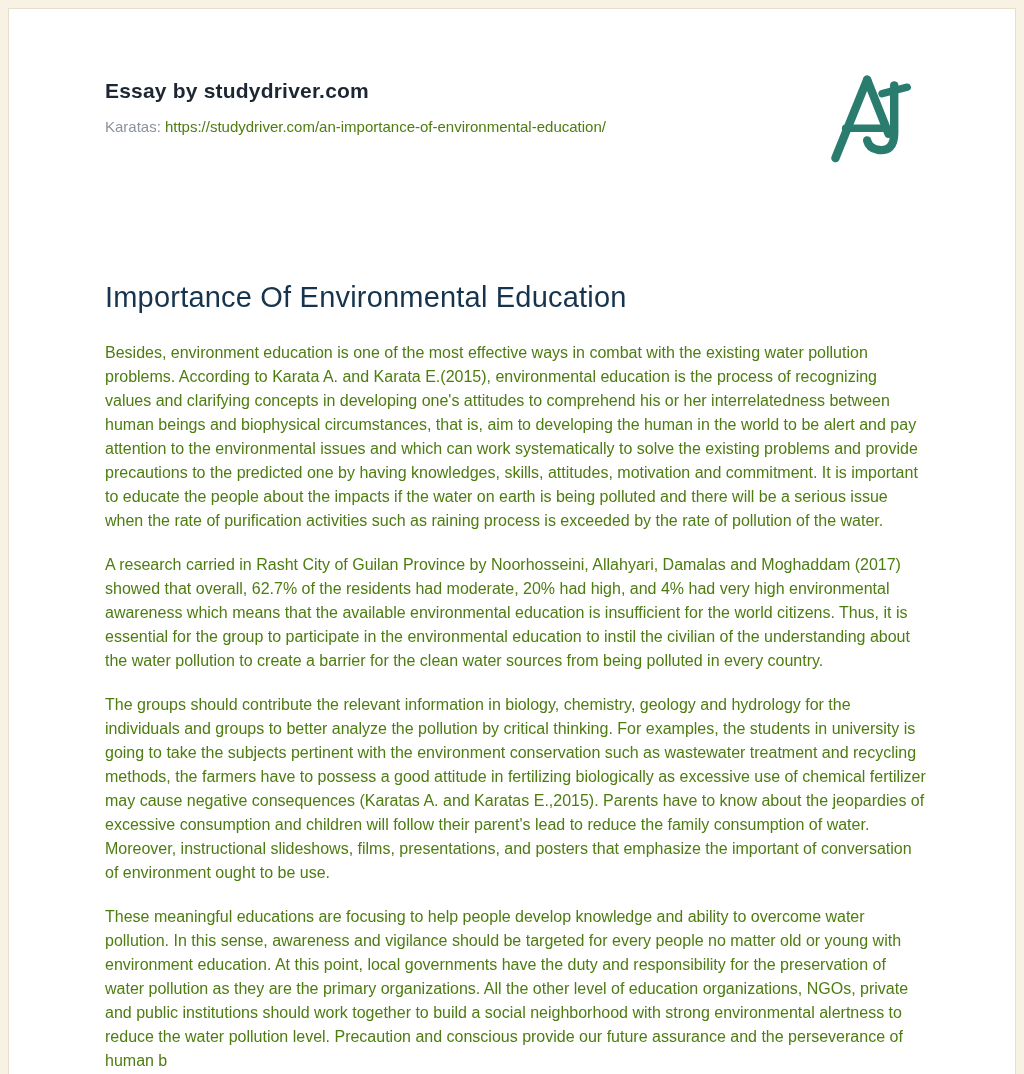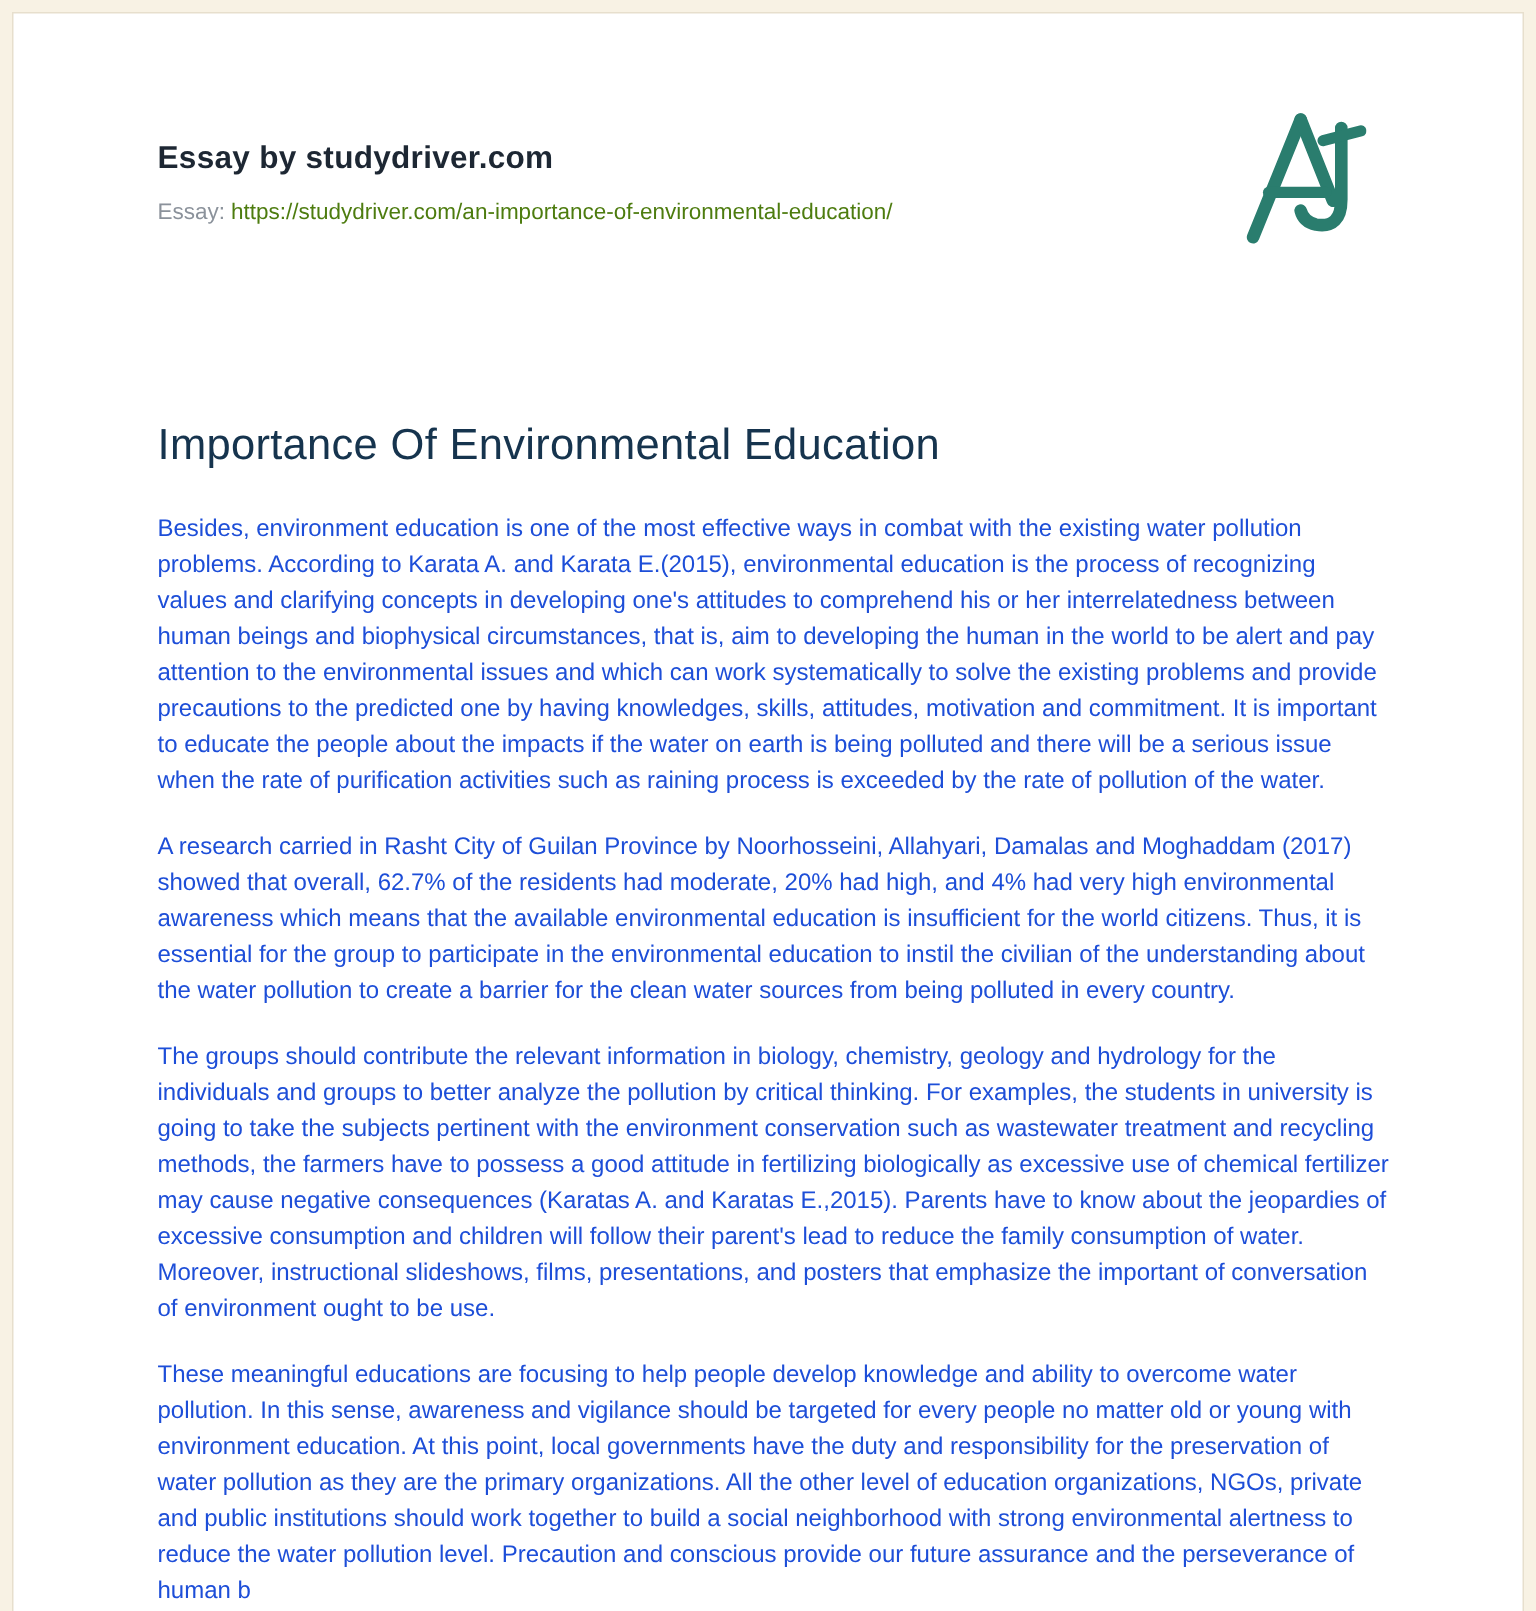--- a/index.html
+++ b/index.html
@@ -20,21 +20,21 @@
     min-height: 1200px;
     background: #ffffff;
     border: 1px solid #e7dfcd;
   }
   .inner {
     padding: 60px 88px 40px 96px;
   }
   .header {
     display: flex;
     justify-content: space-between;
-    align-items: center;
+    align-items: flex-start;
   }
   .byline {
     font-size: 21px;
     font-weight: 700;
     color: #1d2733;
     letter-spacing: .2px;
     margin: 10px 0 0 0;
   }
   .source {
     margin: 15px 0 0 0;
@@ -57,35 +57,35 @@
   .title {
     font-size: 29px;
     font-weight: 400;
     color: #16344e;
     margin: 116px 0 27px 0;
     letter-spacing: .2px;
   }
   .para {
     font-size: 16px;
     line-height: 24px;
-    color: #1d4ed8;
+    color: #4d7c0f;
     margin: 0 0 20px 0;
   }
 </style>
 </head>
 <body>
 
 <div class="card">
   <div class="inner">
 
     <div class="header">
       <div>
         <h2 class="byline">Essay by studydriver.com</h2>
         <p class="source">
-          <span class="source-label">Essay:</span><a class="source-link" href="#">https://studydriver.com/an-importance-of-environmental-education/</a>
+          <span class="source-label">Karatas:</span><a class="source-link" href="#">https://studydriver.com/an-importance-of-environmental-education/</a>
         </p>
       </div>
       <div class="logo">
         <svg viewBox="0 0 90 100" width="84" height="94" aria-hidden="true">
           <g fill="none" stroke="#2a7d6e" stroke-linecap="round">
 
             <path d="M9 93 L43 9" stroke-width="9"></path>
 
             <path d="M43 9 L66 67" stroke-width="9"></path>
 

